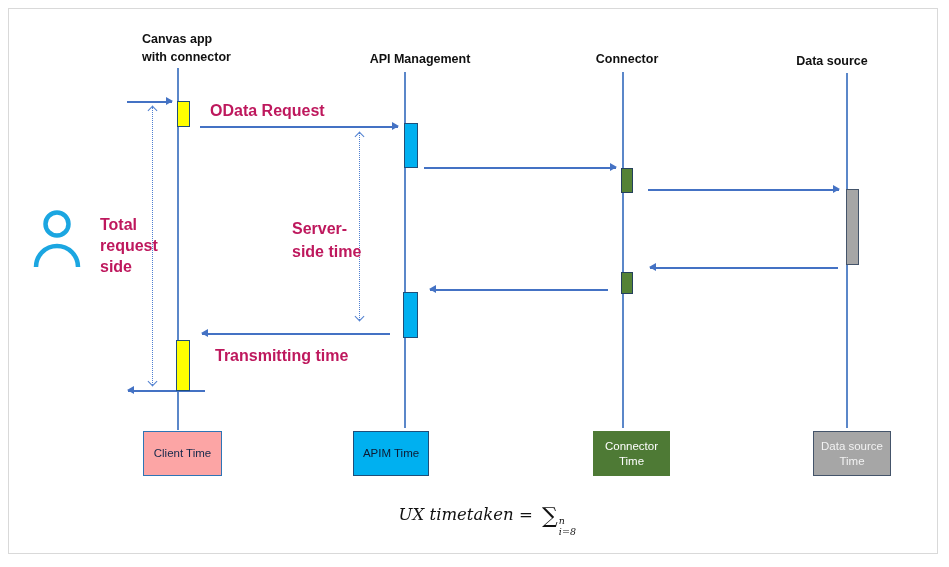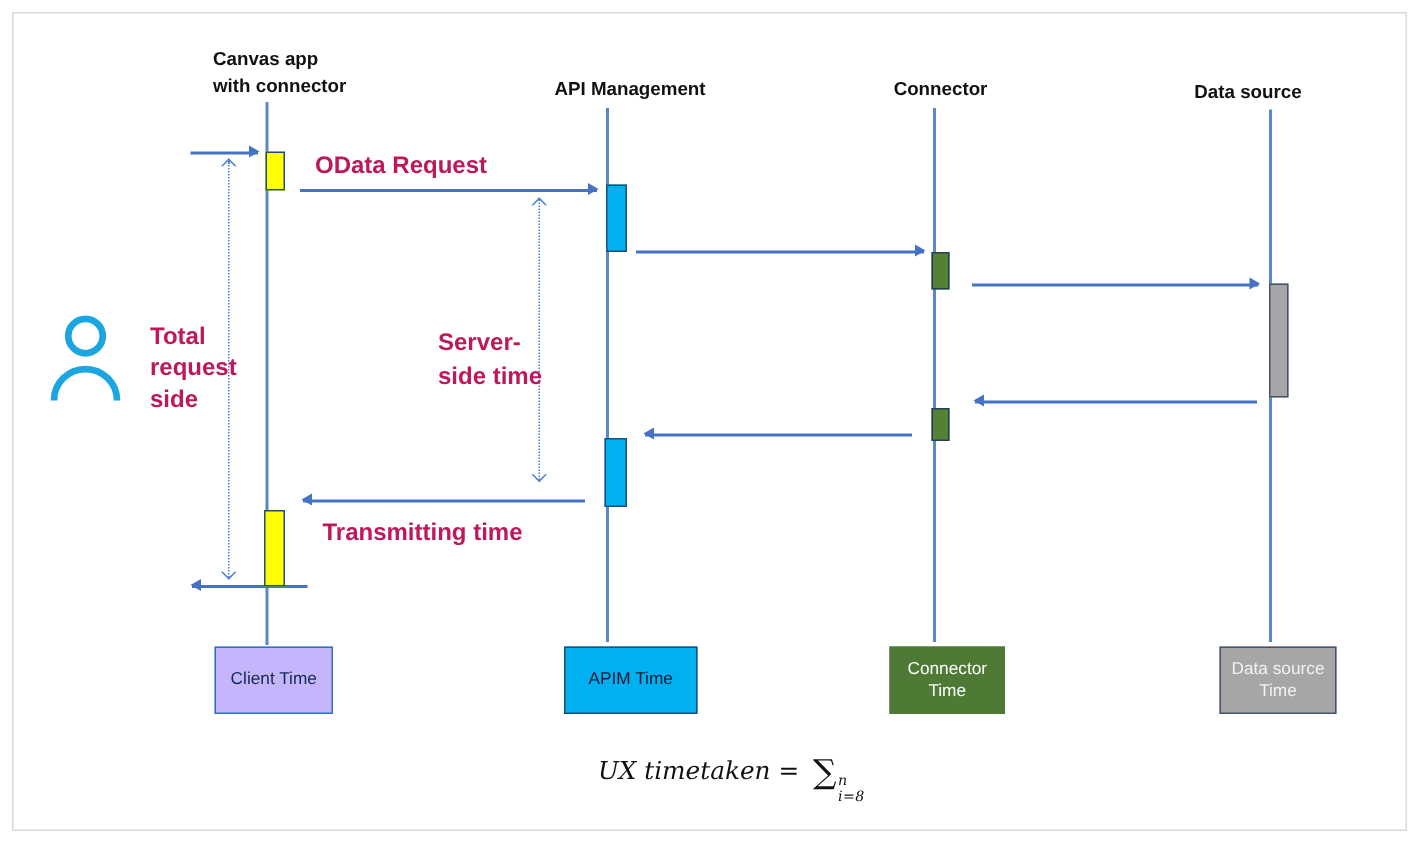--- a/index.html
+++ b/index.html
@@ -34,21 +34,21 @@
     border-left:1.6px solid #4f7fd0;border-top:1.6px solid #4f7fd0;transform:rotate(45deg);
   }
   .vdotted::after{
     content:"";position:absolute;bottom:0;left:-4.4px;width:6px;height:6px;
     border-left:1.6px solid #4f7fd0;border-top:1.6px solid #4f7fd0;transform:rotate(225deg);
   }
   .legend{
     top:431px;height:45px;box-sizing:border-box;display:flex;align-items:center;justify-content:center;
     font-size:11.5px;line-height:1.25;text-align:center;
   }
-  .legend.client{background:#c4b5fd;border:1.5px solid #2e75b6;color:#14284b;}
+  .legend.client{background:#fca5a5;border:1.5px solid #2e75b6;color:#14284b;}
   .legend.apim{background:#00b0f0;border:1.5px solid #1f4e79;color:#0d1a33;}
   .legend.connector{background:#4e7a35;border:1.5px solid #4e7a35;color:#ffffff;}
   .legend.datasource{background:#a6a6a6;border:1.5px solid #44546a;color:#f2f2f2;}
   #formula{
     left:13px;top:503px;width:949px;text-align:center;
     font-family:"DejaVu Serif",serif;font-style:italic;font-size:16.5px;color:#111;
   }
   #formula .sigma{font-size:22px;font-style:normal;vertical-align:-3px;padding:0 1px 0 4px;}
   #formula .sigma-stack{
     display:inline-flex;flex-direction:column;font-size:9.5px;line-height:1.15;
@@ -104,21 +104,21 @@
 
   <div class="abs act yellow" style="left:177px;top:101px;width:13px;height:26px;"></div>
   <div class="abs act yellow" style="left:176px;top:340px;width:14px;height:51px;"></div>
   <div class="abs act blue" style="left:404px;top:123px;width:14px;height:45px;"></div>
   <div class="abs act blue" style="left:403px;top:292px;width:15px;height:46px;"></div>
   <div class="abs act green" style="left:621px;top:168px;width:12px;height:25px;"></div>
   <div class="abs act green" style="left:621px;top:272px;width:12px;height:22px;"></div>
   <div class="abs act gray" style="left:846px;top:189px;width:13px;height:76px;"></div>
 
   <div class="abs legend client multiline" style="left:143px;width:79px;">Client Time</div>
-  <div class="abs legend apim multiline" style="left:376px;width:89px;text-align:right;">APIM Time</div>
+  <div class="abs legend apim multiline" style="left:353px;width:76px;text-align:right;">APIM Time</div>
   <div class="abs legend connector multiline" style="left:593px;width:77px;">Connector
 Time</div>
   <div class="abs legend datasource multiline" style="left:813px;width:78px;">Data source
 Time</div>
 
   <div class="abs" id="formula">
     <span>UX timetaken = </span><span class="sigma">∑</span><span class="sigma-stack">
         <span>n</span>
         <span>i=8</span>
       </span>

